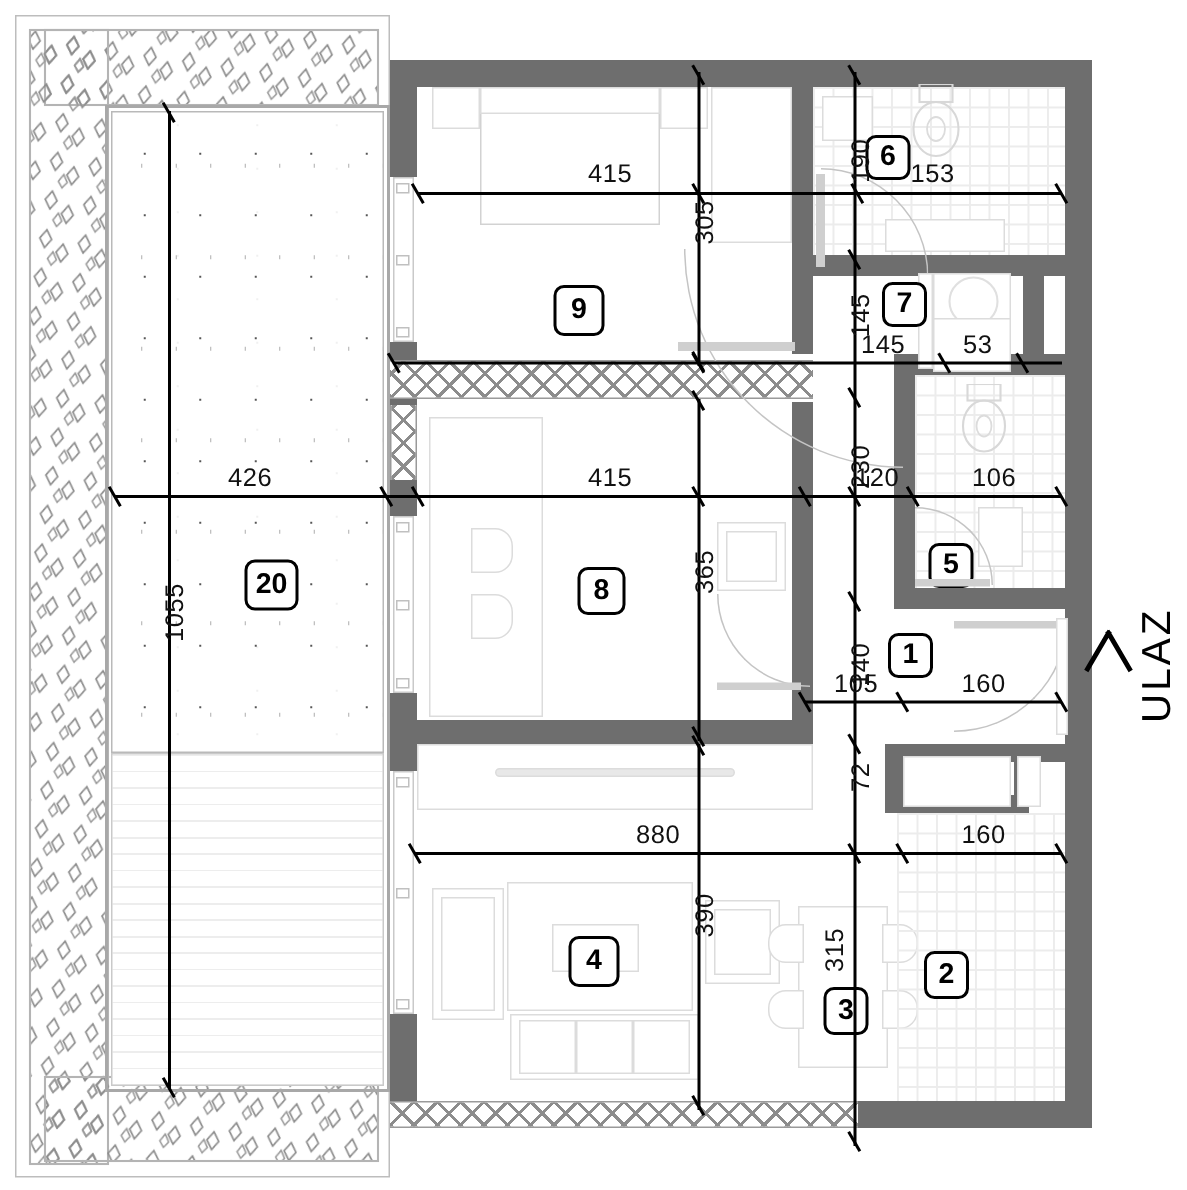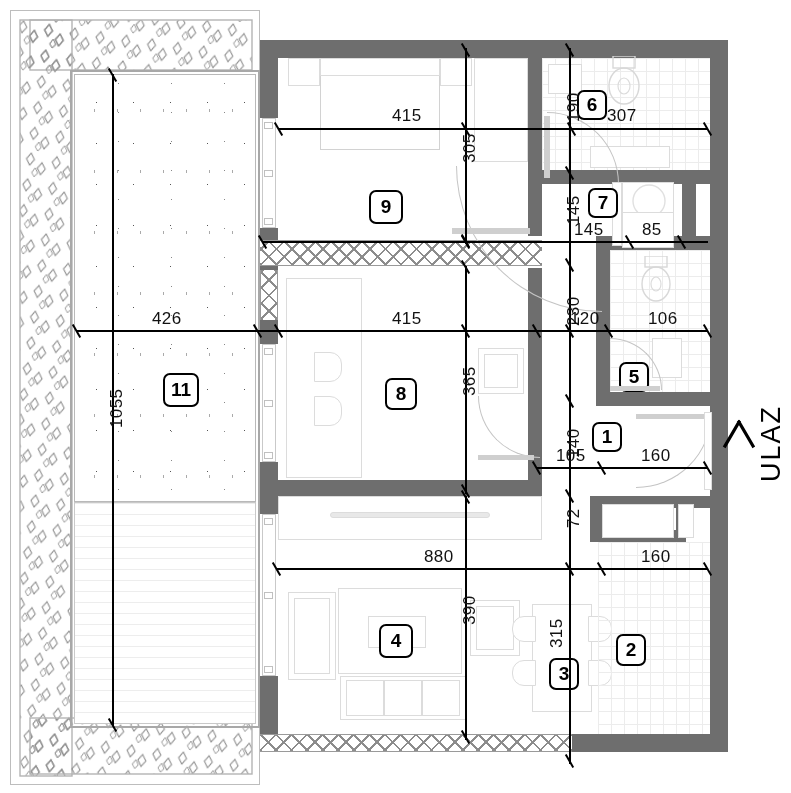--- a/index.html
+++ b/index.html
@@ -218,34 +218,34 @@
   <div class="furn2" style="left:512px;top:660px;width:24px;height:26px;border-radius:12px 0 0 12px;"></div>
   <div class="furn2" style="left:588px;top:616px;width:24px;height:26px;border-radius:0 12px 12px 0;"></div>
   <div class="furn2" style="left:588px;top:660px;width:24px;height:26px;border-radius:0 12px 12px 0;"></div>
   <div class="badge" style="left:549px;top:658px;width:30px;height:32px;">3</div>
 
   <div class="tilefloor" style="left:598px;top:542px;width:112px;height:192px;"></div>
   <div class="furn2" style="left:602px;top:504px;width:72px;height:34px;"></div>
   <div class="furn2" style="left:678px;top:504px;width:16px;height:34px;"></div>
   <div class="badge" style="left:616px;top:634px;width:30px;height:32px;">2</div>
 
-  <div class="badge" style="left:163px;top:373px;width:36px;height:34px;">11</div>
+  <div class="badge" style="left:163px;top:373px;width:36px;height:34px;">20</div>
 
   <div class="ulaz" style="left:756px;top:405px;">ULAZ</div>
   <svg class="abs" style="left:722px;top:418px;width:34px;height:34px;">
     <path d="M17 4 L31 28 M17 4 L3 28" fill="none" stroke="#000" stroke-width="3.2" stroke-linecap="square"></path>
   </svg>
 
   <div class="dimline dimh" style="left:278px;top:128px;width:430px;"></div>
   <div class="tick" style="left:271px;top:128px;transform:rotate(60deg);"></div>
   <div class="tick" style="left:458px;top:128px;transform:rotate(60deg);"></div>
   <div class="tick" style="left:564px;top:128px;transform:rotate(60deg);"></div>
   <div class="tick" style="left:700px;top:128px;transform:rotate(60deg);"></div>
   <div class="dimtxt" style="left:392px;top:106px;">415</div>
-  <div class="dimtxt" style="left:607px;top:106px;">307</div>
+  <div class="dimtxt" style="left:607px;top:106px;">153</div>
 
   <div class="dimline dimv" style="left:465px;top:48px;width:1.6px;height:196px;"></div>
   <div class="tick" style="left:458px;top:49px;transform:rotate(60deg);"></div>
   <div class="tick" style="left:458px;top:240px;transform:rotate(60deg);"></div>
   <div class="dimtxt vert" style="left:460px;top:163px;">305</div>
 
   <div class="dimline dimv" style="left:569px;top:48px;width:1.6px;height:716px;"></div>
   <div class="tick" style="left:562px;top:49px;transform:rotate(60deg);"></div>
   <div class="tick" style="left:562px;top:172px;transform:rotate(60deg);"></div>
   <div class="tick" style="left:562px;top:264px;transform:rotate(60deg);"></div>
@@ -258,21 +258,21 @@
   <div class="dimtxt vert" style="left:564px;top:326px;">230</div>
   <div class="dimtxt vert" style="left:564px;top:458px;">140</div>
   <div class="dimtxt vert" style="left:564px;top:528px;">72</div>
 
   <div class="dimline dimh" style="left:262px;top:241px;width:446px;"></div>
   <div class="tick" style="left:255px;top:241px;transform:rotate(60deg);"></div>
   <div class="tick" style="left:458px;top:241px;transform:rotate(60deg);"></div>
   <div class="tick" style="left:622px;top:241px;transform:rotate(60deg);"></div>
   <div class="tick" style="left:674px;top:241px;transform:rotate(60deg);"></div>
   <div class="dimtxt" style="left:574px;top:220px;">145</div>
-  <div class="dimtxt" style="left:642px;top:220px;">85</div>
+  <div class="dimtxt" style="left:642px;top:220px;">53</div>
 
   <div class="dimline dimh" style="left:76px;top:330px;width:632px;"></div>
   <div class="tick" style="left:69px;top:330px;transform:rotate(60deg);"></div>
   <div class="tick" style="left:250px;top:330px;transform:rotate(60deg);"></div>
   <div class="tick" style="left:271px;top:330px;transform:rotate(60deg);"></div>
   <div class="tick" style="left:458px;top:330px;transform:rotate(60deg);"></div>
   <div class="tick" style="left:529px;top:330px;transform:rotate(60deg);"></div>
   <div class="tick" style="left:562px;top:330px;transform:rotate(60deg);"></div>
   <div class="tick" style="left:601px;top:330px;transform:rotate(60deg);"></div>
   <div class="tick" style="left:700px;top:330px;transform:rotate(60deg);"></div>

